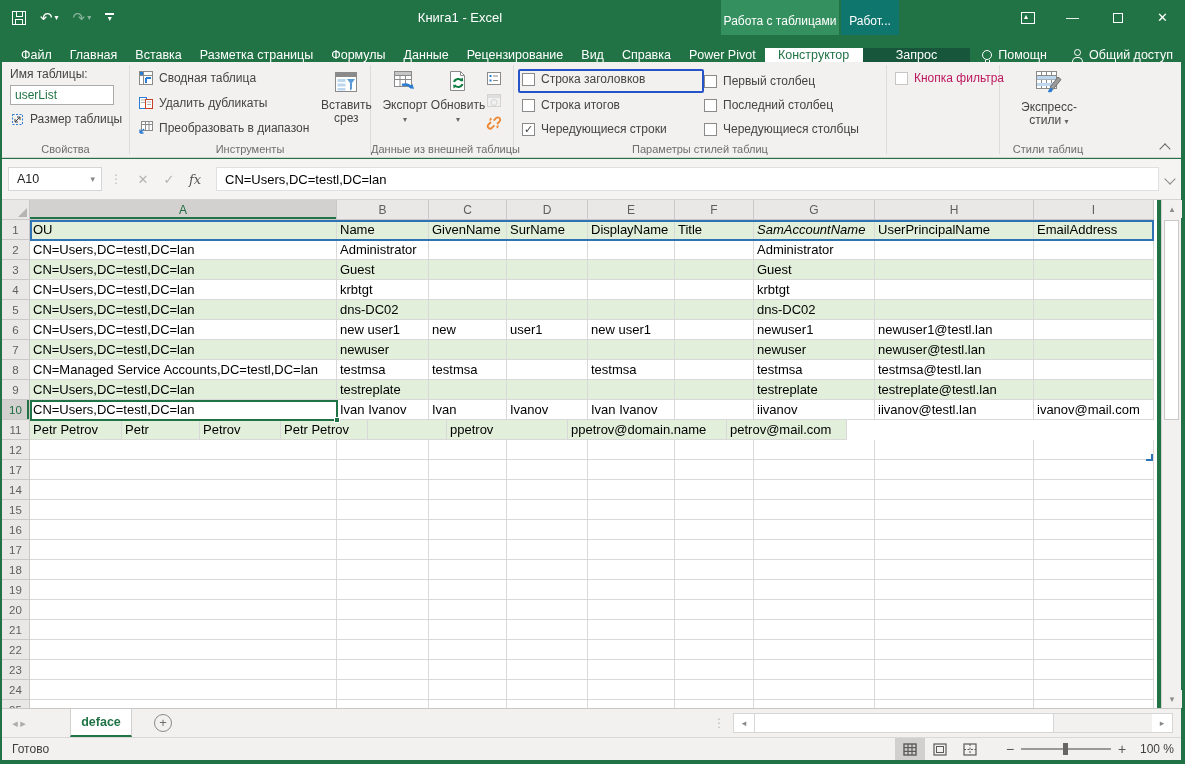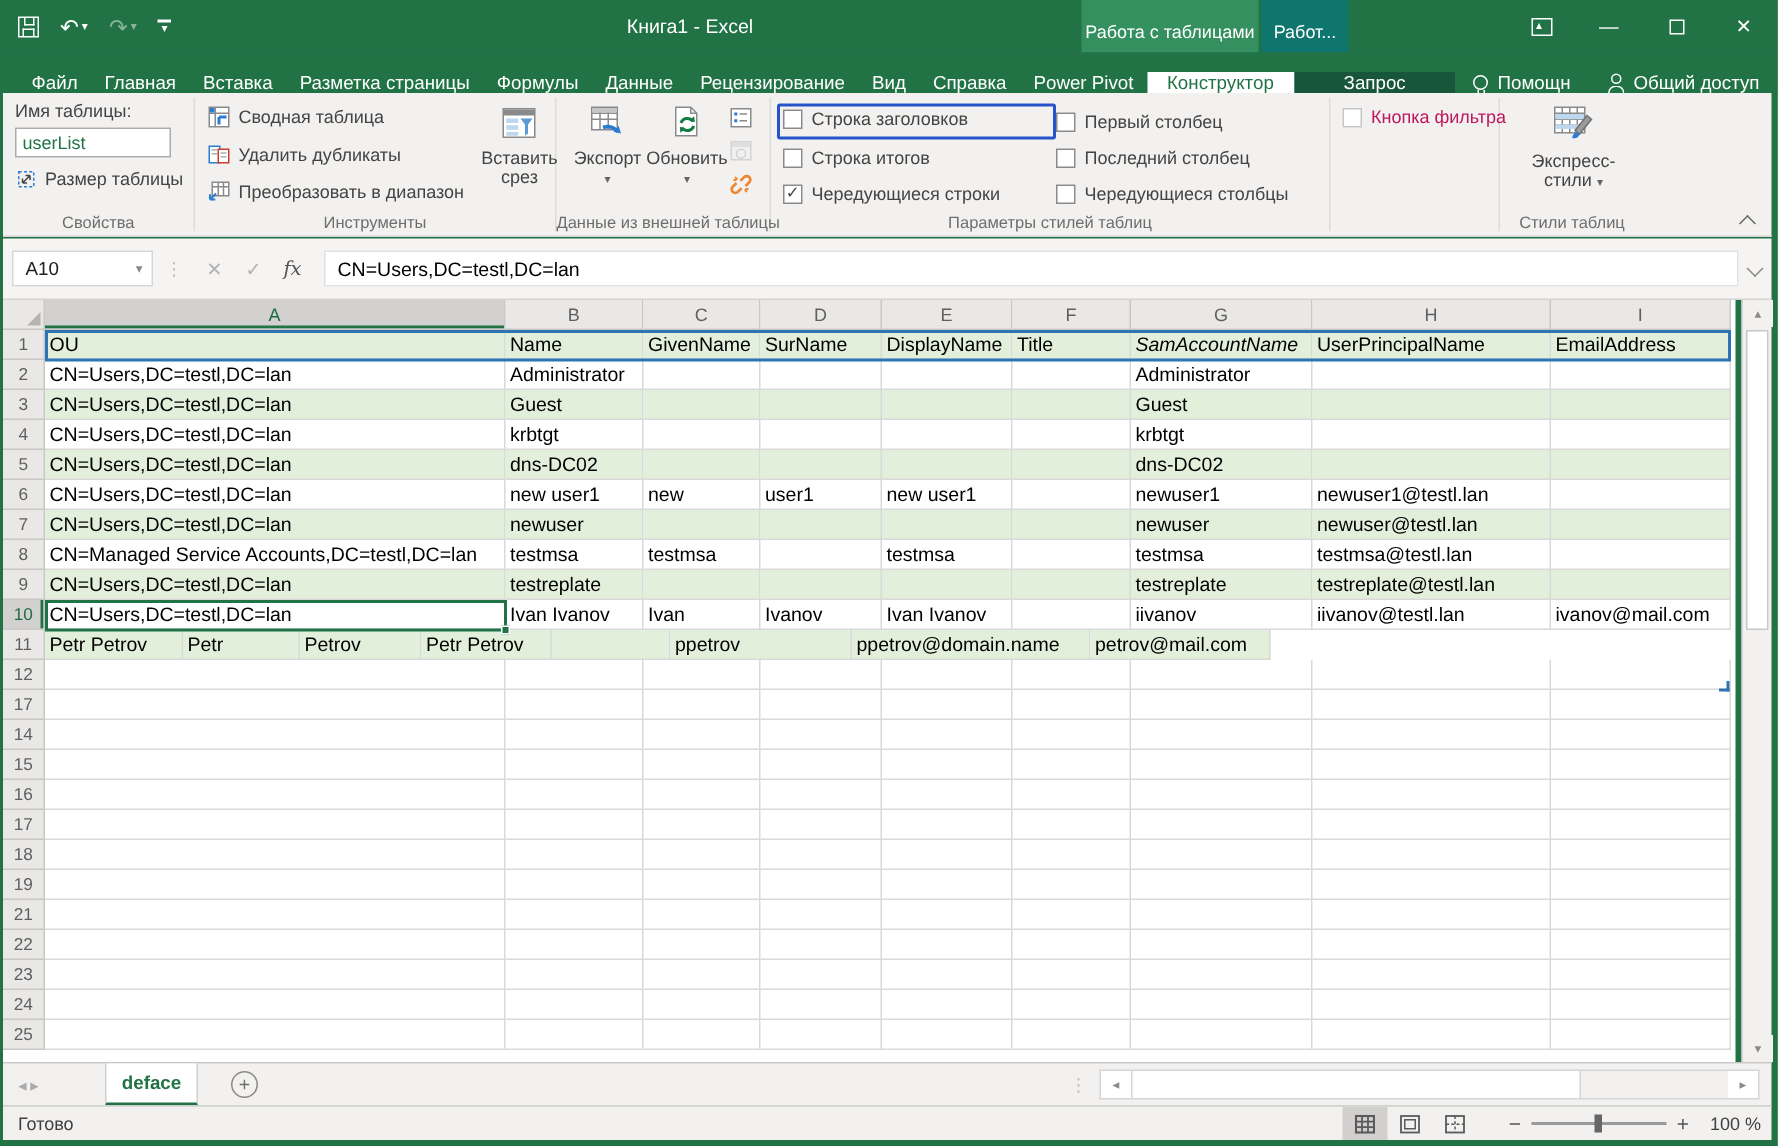--- a/index.html
+++ b/index.html
@@ -606,20 +606,32 @@
           <div class="cell" style="width: 92px;"></div>
           <div class="cell" style="width: 78px;"></div>
           <div class="cell" style="width: 81px;"></div>
           <div class="cell" style="width: 87px;"></div>
           <div class="cell" style="width: 79px;"></div>
           <div class="cell" style="width: 121px;"></div>
           <div class="cell" style="width: 159px;"></div>
           <div class="cell" style="width: 120px;"></div>
         </div>
         <div class="grow">
+          <div class="rownum">20</div>
+          <div class="cell" style="width: 307px;"></div>
+          <div class="cell" style="width: 92px;"></div>
+          <div class="cell" style="width: 78px;"></div>
+          <div class="cell" style="width: 81px;"></div>
+          <div class="cell" style="width: 87px;"></div>
+          <div class="cell" style="width: 79px;"></div>
+          <div class="cell" style="width: 121px;"></div>
+          <div class="cell" style="width: 159px;"></div>
+          <div class="cell" style="width: 120px;"></div>
+        </div>
+        <div class="grow">
           <div class="rownum">21</div>
           <div class="cell" style="width: 307px;"></div>
           <div class="cell" style="width: 92px;"></div>
           <div class="cell" style="width: 78px;"></div>
           <div class="cell" style="width: 81px;"></div>
           <div class="cell" style="width: 87px;"></div>
           <div class="cell" style="width: 79px;"></div>
           <div class="cell" style="width: 121px;"></div>
           <div class="cell" style="width: 159px;"></div>
           <div class="cell" style="width: 120px;"></div>

